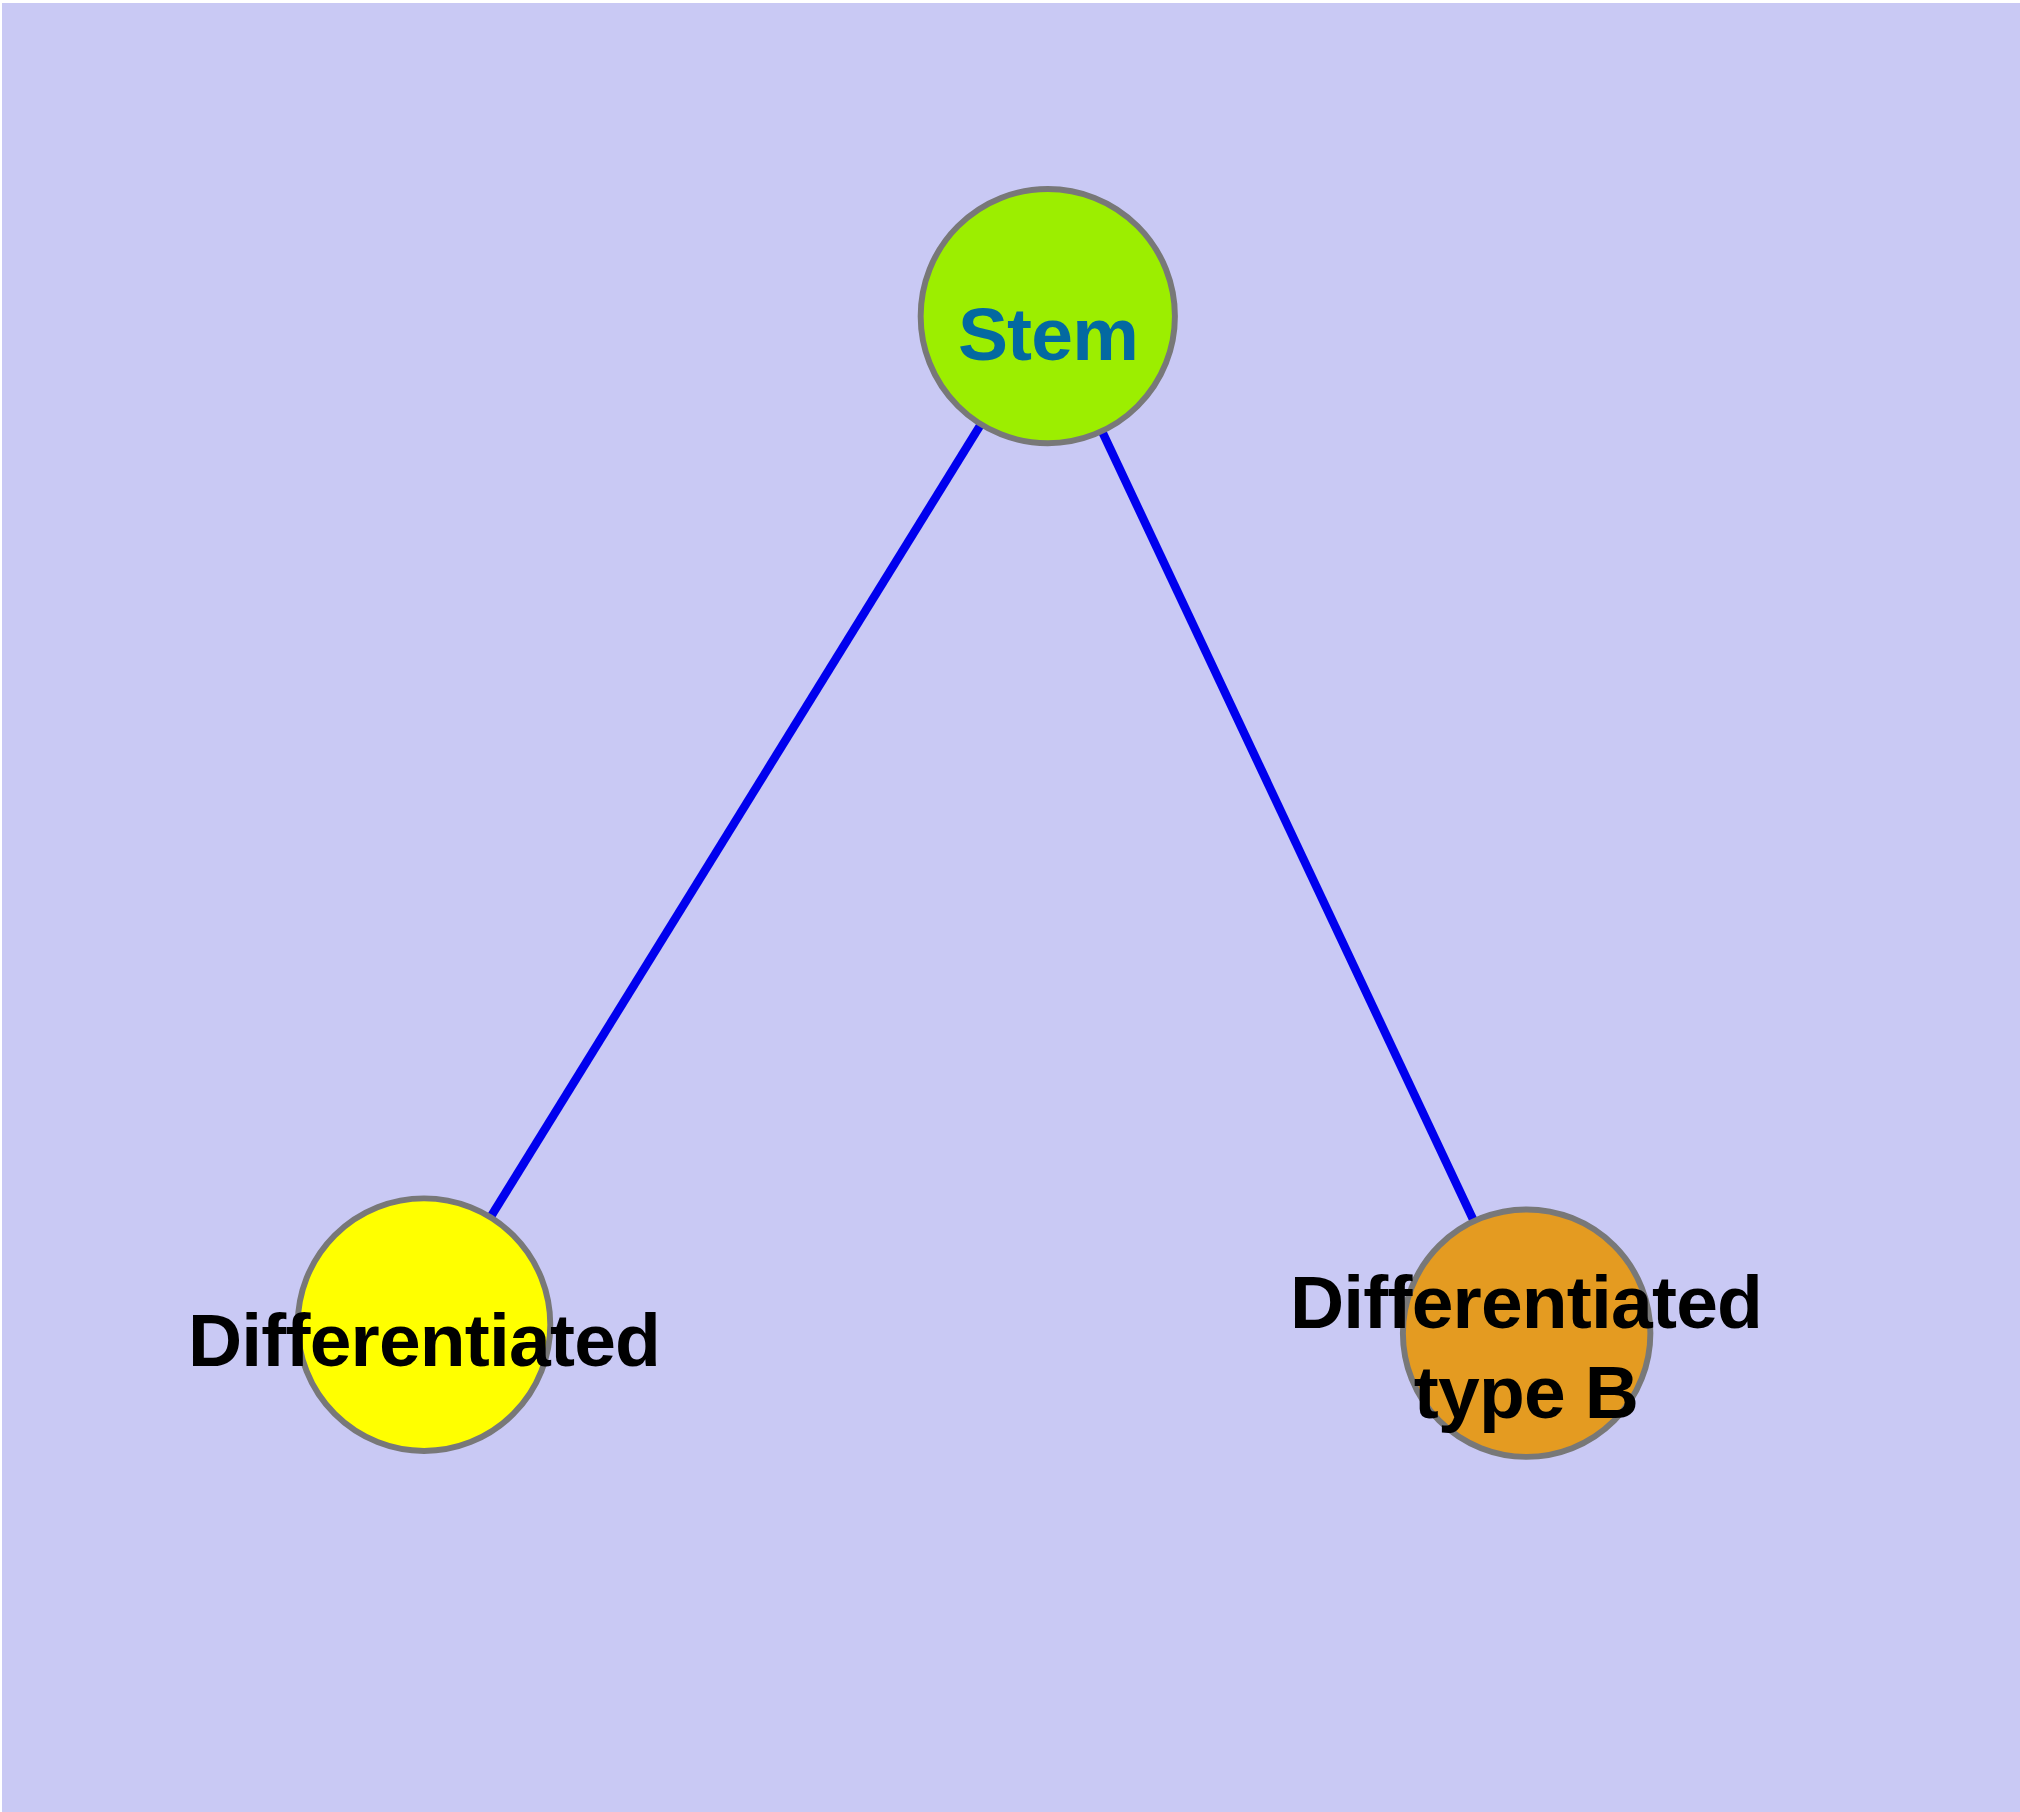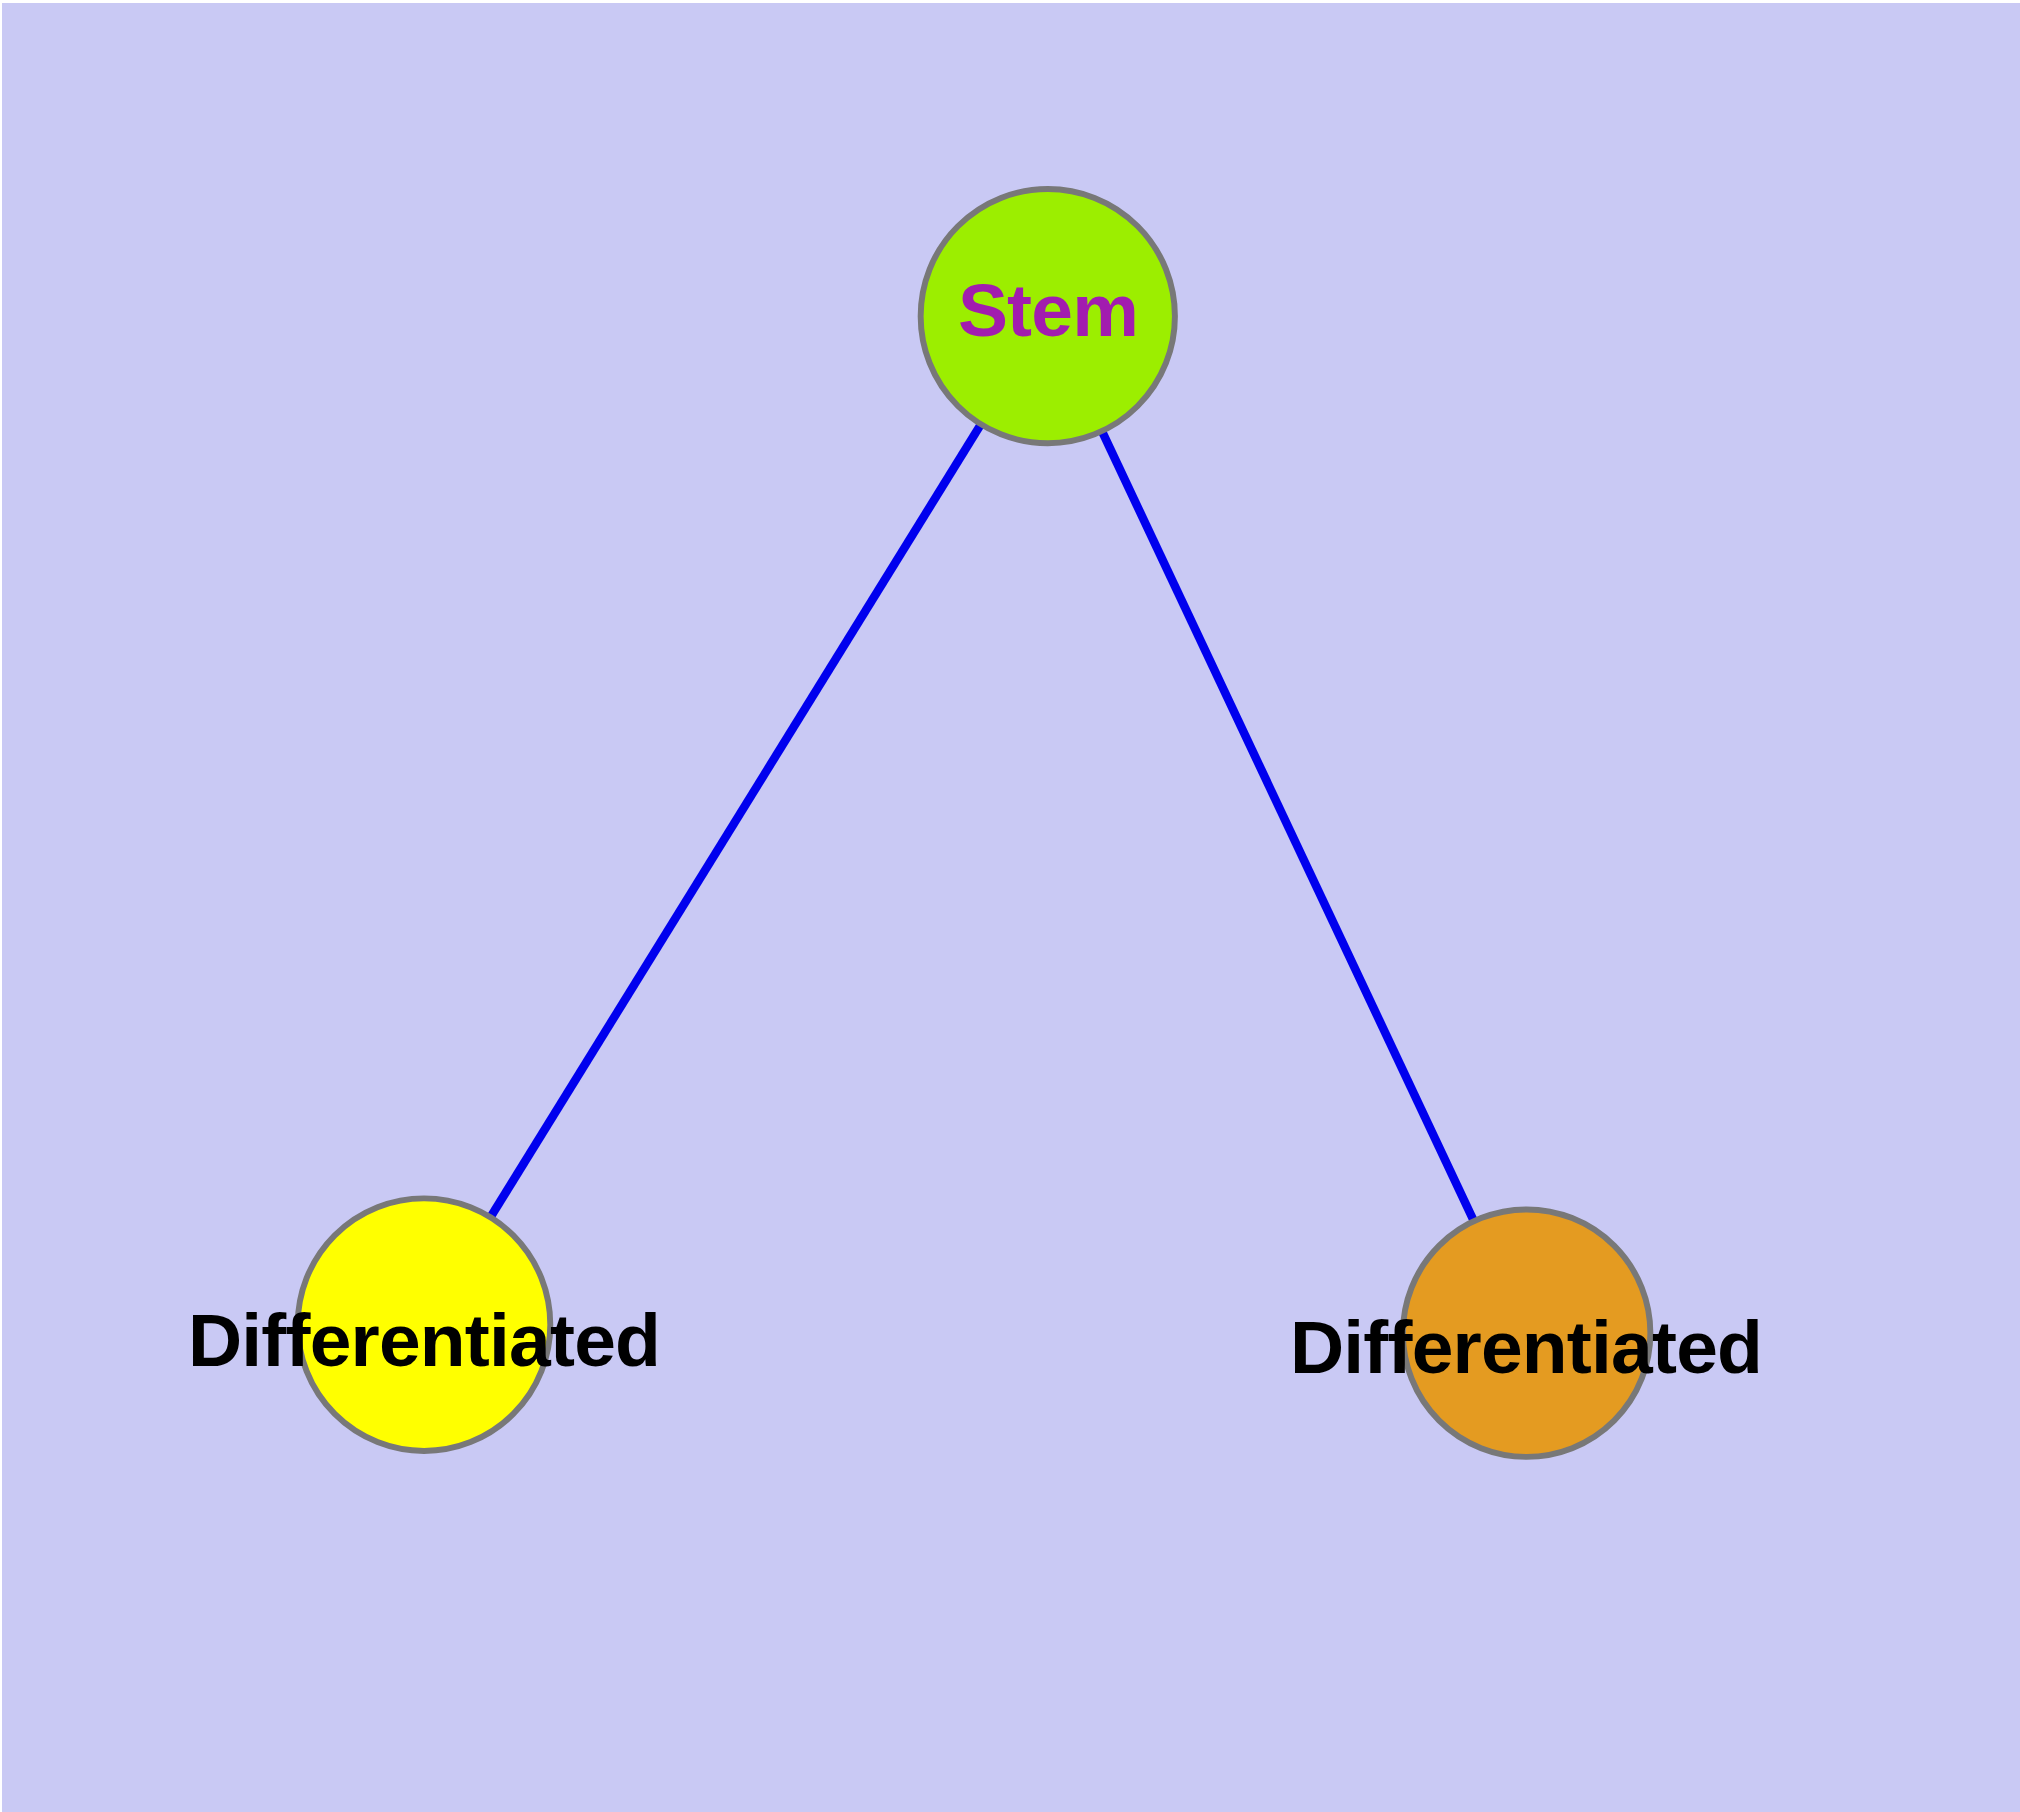--- a/index.html
+++ b/index.html
@@ -52,24 +52,25 @@
         <line x1="1236" y1="373" x2="500" y2="1563" stroke="#0000EE" stroke-width="10"></line>
         <line x1="1236" y1="373" x2="1801" y2="1573" stroke="#0000EE" stroke-width="10"></line>
       </g>
     <g id="nodes-layer">
         <circle cx="1236" cy="373" r="150" fill="#9CEE00" stroke="#787878" stroke-width="7"></circle>
         <circle cx="500" cy="1563" r="149" fill="#FFFF00" stroke="#787878" stroke-width="7"></circle>
         <circle cx="1801" cy="1573" r="146" fill="#E49B21" stroke="#787878" stroke-width="7"></circle>
       </g>
   </svg>
   <div id="labels-layer">
-      <div class="node-label" style="left: 1048px; top: 310px; color: #a21caf;">
+      <div class="node-label" style="left: 1048px; top: 334px; color: #0369a1;">
         <div>Stem</div>
       </div>
       <div class="node-label" style="left: 424px; top: 1340px; color: rgb(0, 0, 0);">
         <div>Differentiated</div>
       </div>
       <div class="node-label" style="left: 1526px; top: 1347px; color: rgb(0, 0, 0);">
         <div>Differentiated</div>
+        <div>type B</div>
       </div>
     </div>
 </div>
 
 
 </body></html>

